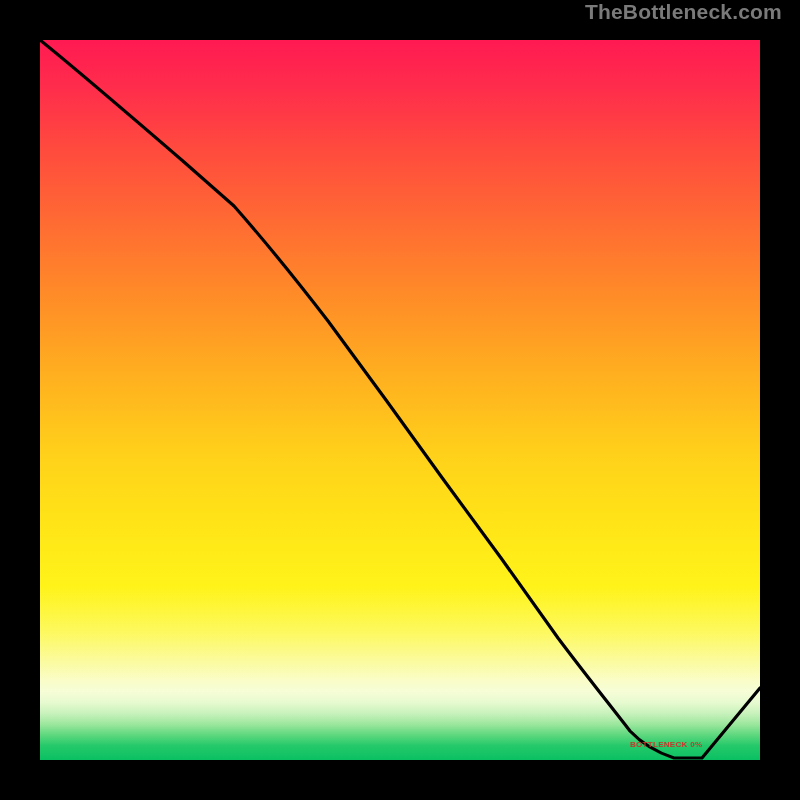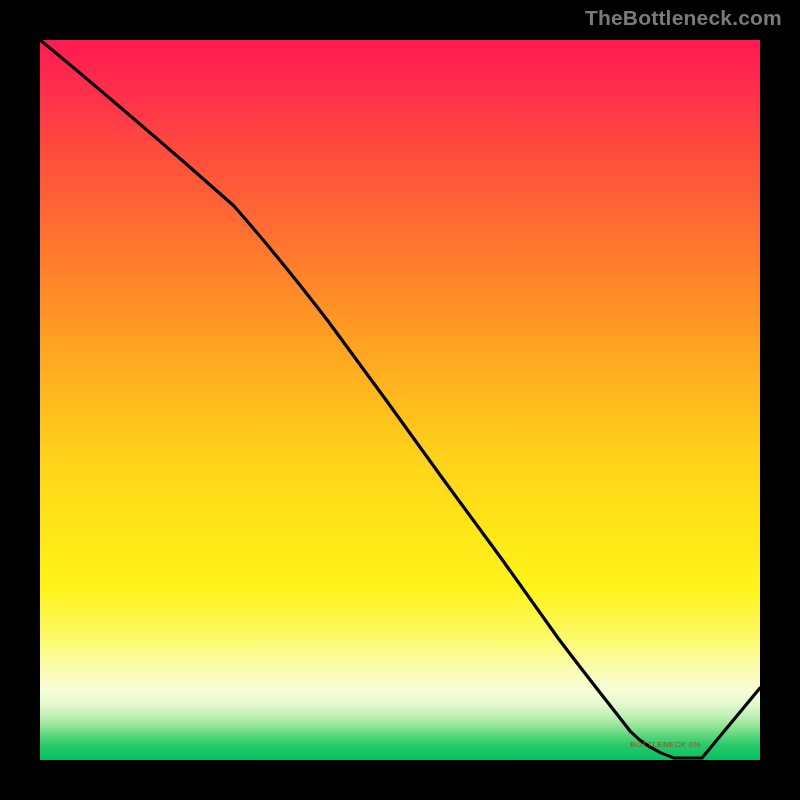--- a/index.html
+++ b/index.html
@@ -11,21 +11,21 @@
     font-family: Arial, Helvetica, sans-serif;
     overflow: hidden;
   }
   .stage {
     position: relative;
     width: 800px;
     height: 800px;
   }
   .watermark {
     position: absolute;
-    top: 6px;
+    top: 0;
     right: 18px;
     color: #7a7a7a;
     font-size: 21px;
     font-weight: 600;
     letter-spacing: 0.2px;
     font-family: Arial, Helvetica, sans-serif;
   }
   .plot-frame {
     position: absolute;
     left: 36px;
@@ -66,21 +66,21 @@
   svg.curve {
     position: absolute;
     inset: 0;
     width: 100%;
     height: 100%;
   }
   .tiny-label {
     position: absolute;
     color: #c23a2d;
     font-size: 8px;
-    font-weight: 400;
+    font-weight: 700;
     letter-spacing: 0.3px;
     white-space: nowrap;
   }
 </style>
 </head>
 <body>
 
 <div class="stage">
 
   <div class="watermark">TheBottleneck.com</div>

